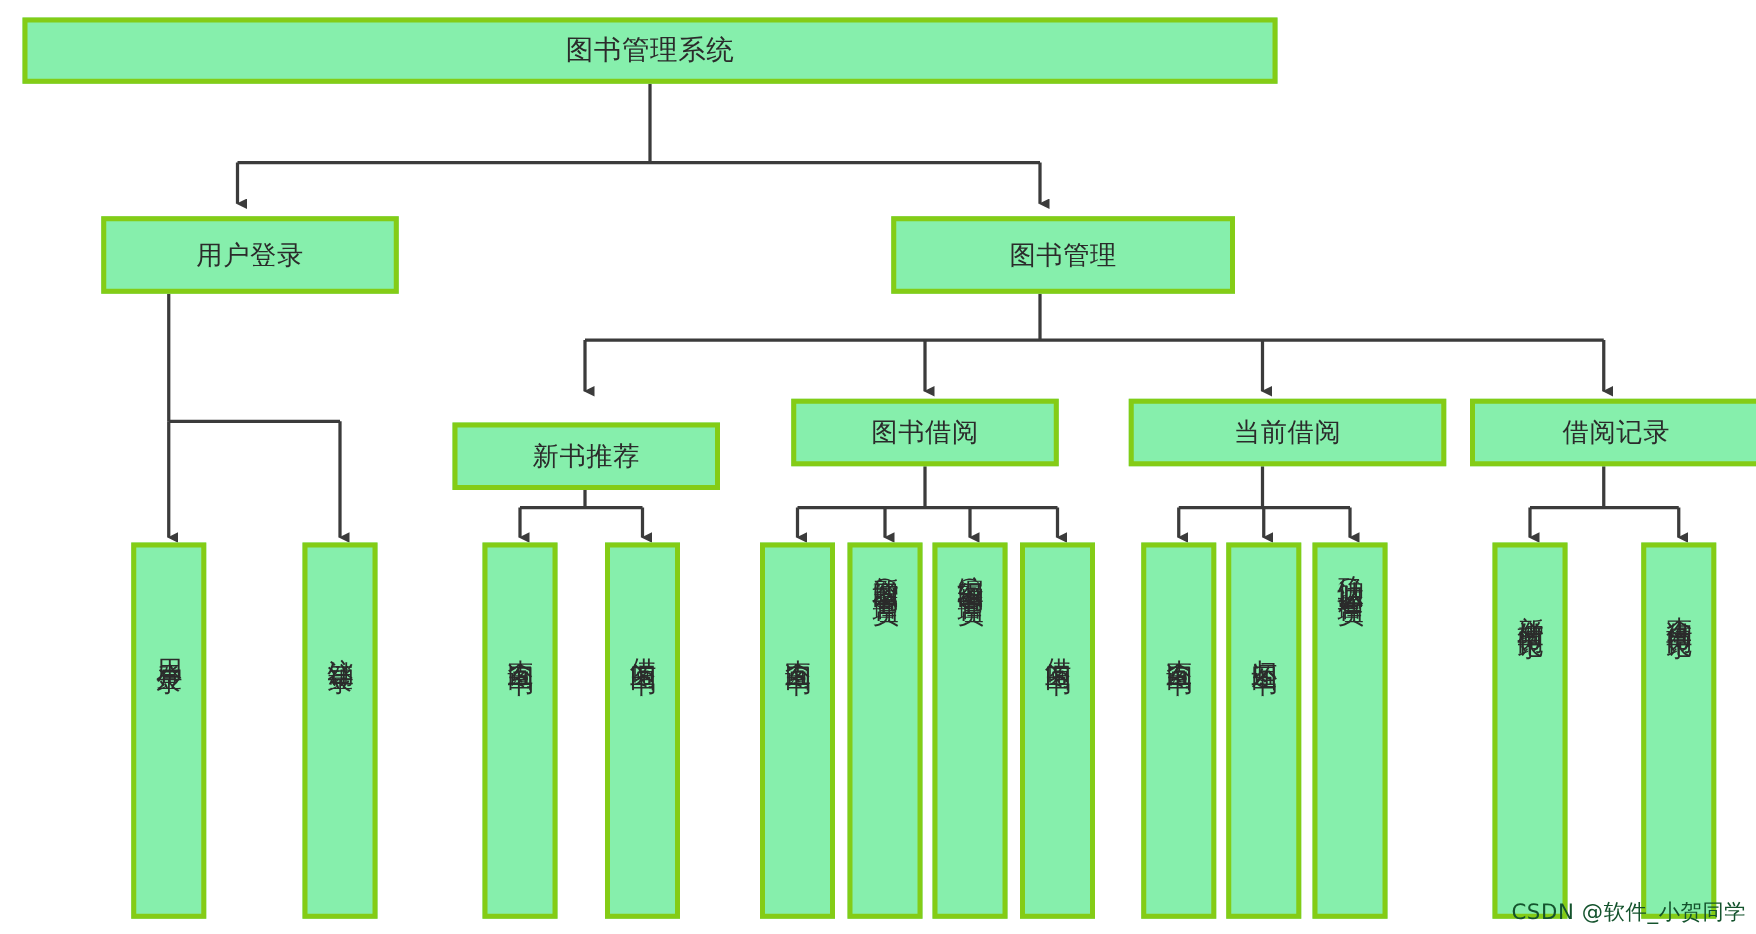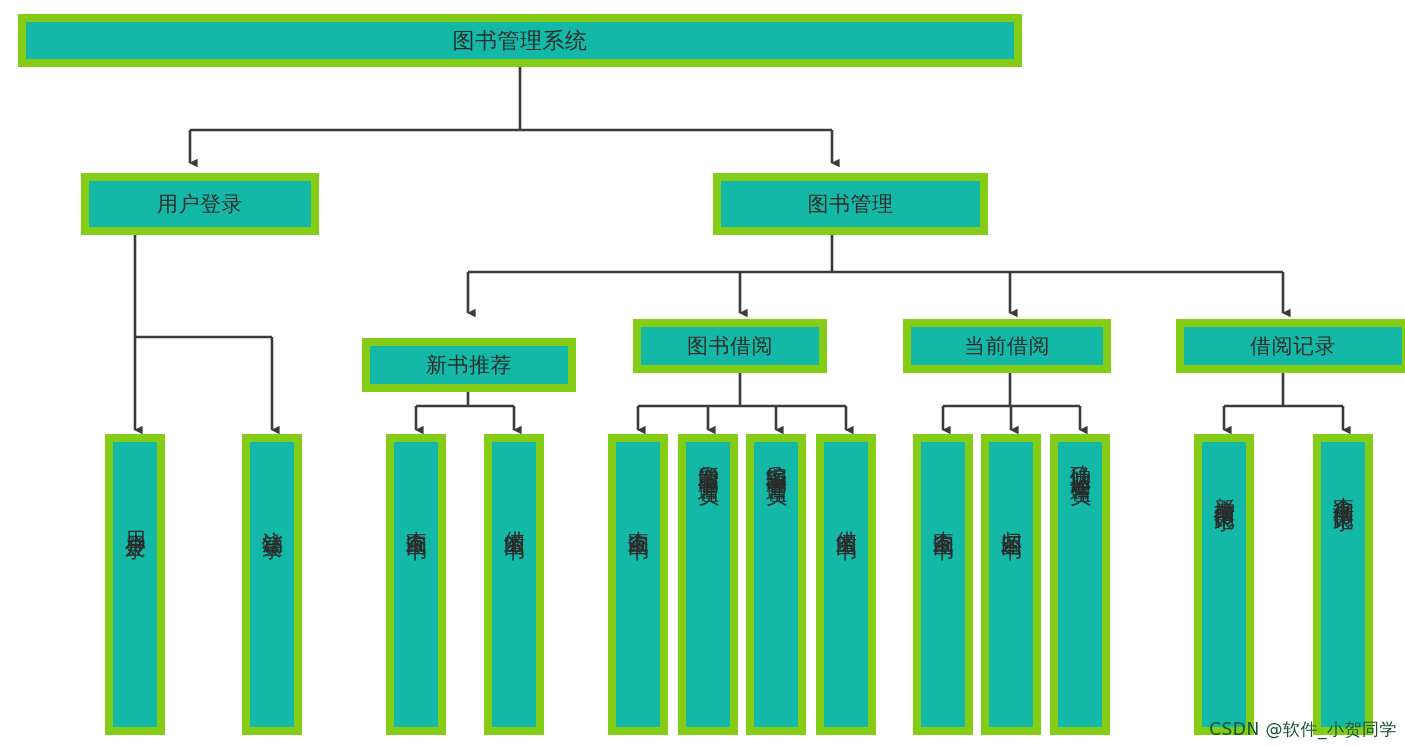--- a/index.html
+++ b/index.html
@@ -22,22 +22,22 @@
     position: absolute;
     left: 0;
     top: 0;
     width: 1405px;
     height: 747px;
     pointer-events: none;
   }
   .node {
     position: absolute;
     box-sizing: border-box;
-    background: #14b8a6;
-    border: 8px solid #84cc16;
+    background: #86efac;
+    border: 4px solid #84cc16;
     display: flex;
     align-items: center;
     justify-content: center;
     color: #2b2b2b;
   }
   .node-label {
     display: block;
     text-align: center;
     line-height: 1.18;
     white-space: nowrap;
@@ -137,24 +137,24 @@
   <div class="node horiz" style="left:81px; top:173px; width:238px; height:62px;">
     <span class="node-label">用户登录</span>
   </div>
   <div class="node horiz" style="left:713px; top:173px; width:275px; height:62px;">
     <span class="node-label">图书管理</span>
   </div>
 
   <div class="node horiz" style="left:362px; top:338px; width:214px; height:54px;">
     <span class="node-label">新书推荐</span>
   </div>
-  <div class="node horiz" style="left:633px; top:319px; width:194px; height:54px;">
+  <div class="node horiz" style="left:633px; top:319px; width:214px; height:54px;">
     <span class="node-label">图书借阅</span>
   </div>
-  <div class="node horiz" style="left:903px; top:319px; width:208px; height:54px;">
+  <div class="node horiz" style="left:903px; top:319px; width:254px; height:54px;">
     <span class="node-label">当前借阅</span>
   </div>
   <div class="node horiz" style="left:1176px; top:319px; width:234px; height:54px;">
     <span class="node-label">借阅记录</span>
   </div>
 
   <div class="node vert" style="left:105px; top:434px; width:60px; height:301px; padding-top:72px;">
     <span class="node-label">用户登录</span>
   </div>
   <div class="node vert" style="left:242px; top:434px; width:60px; height:301px; padding-top:72px;">

